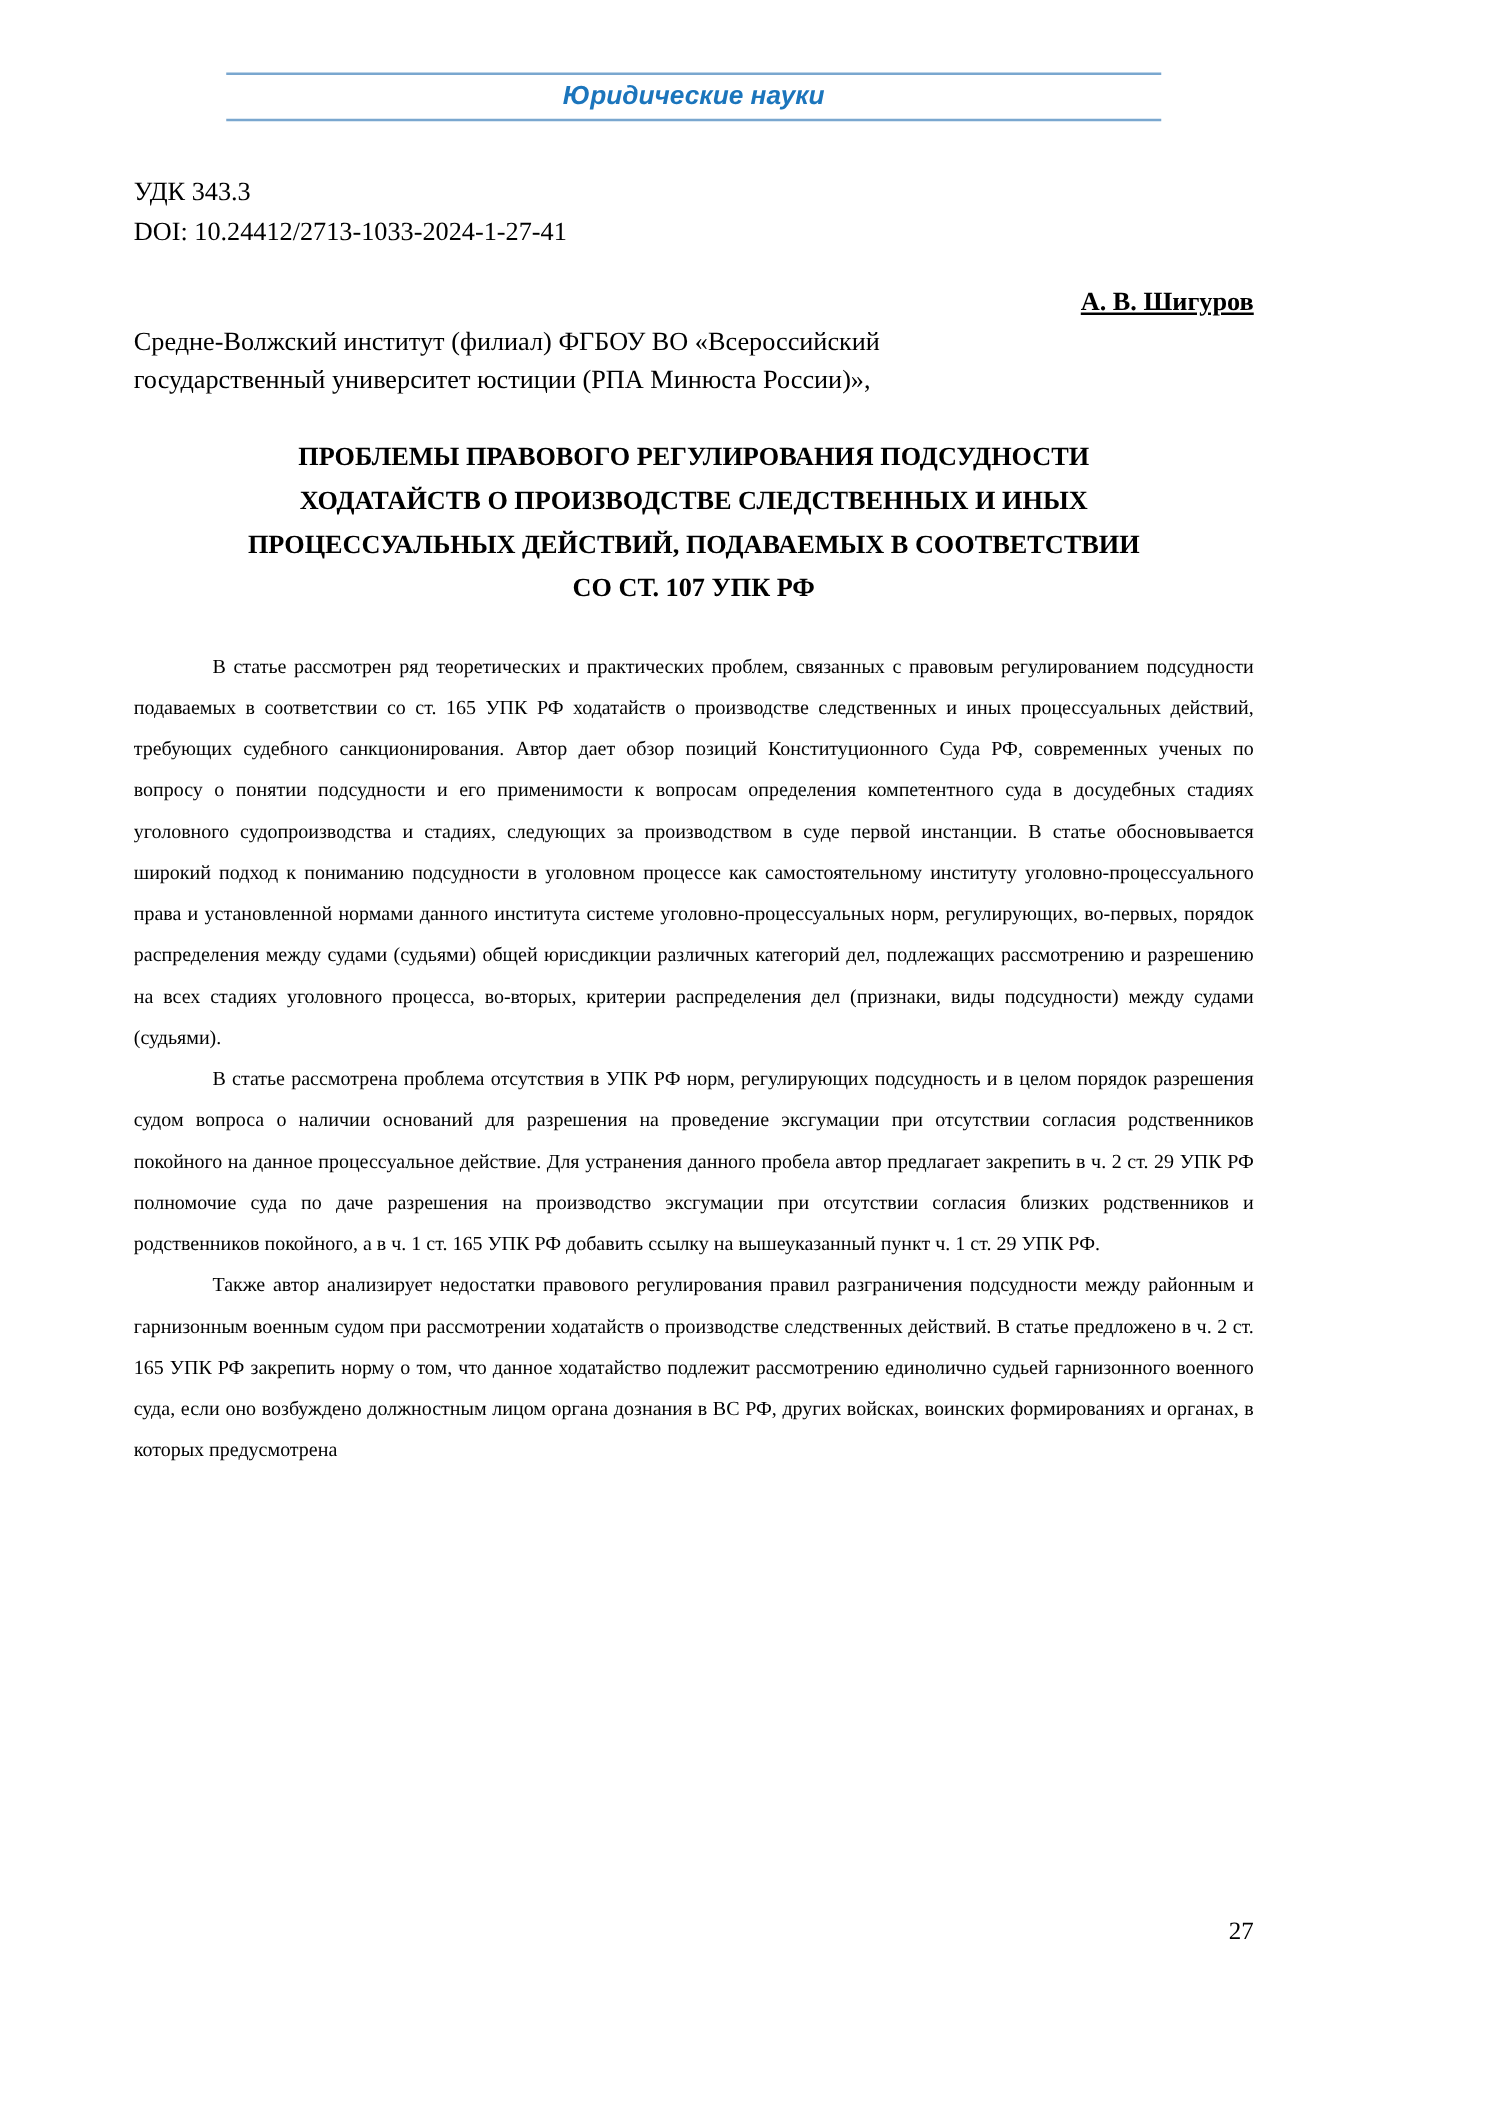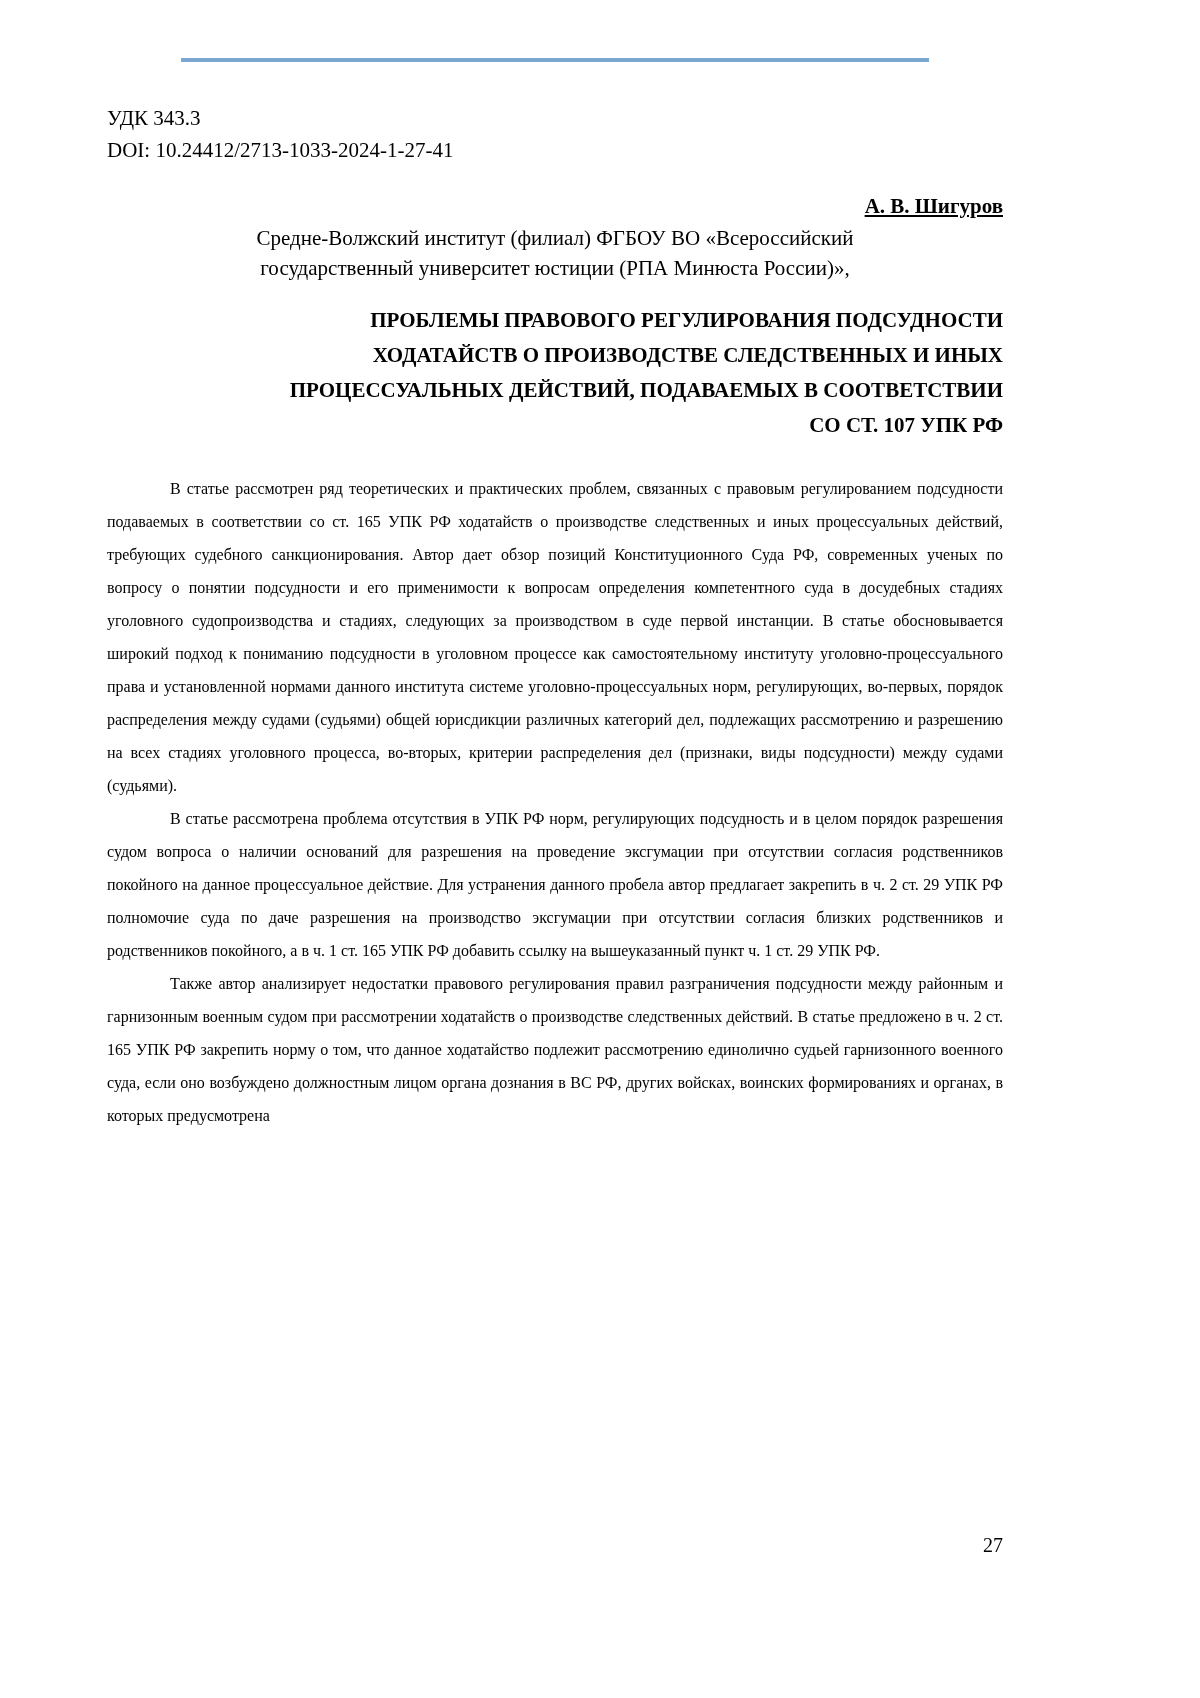--- a/index.html
+++ b/index.html
@@ -46,30 +46,30 @@
   
   .author-name {
     margin-top: 28px;
     font-size: 21px;
     font-weight: bold;
     text-align: right;
     text-decoration: underline;
   }
   .affiliation {
     margin-top: 4px;
-    text-align: center;
+    text-align: left;
   }
   .affiliation-line {
     font-size: 21px;
     line-height: 30px;
   }
   
   .article-title {
-    margin-top: 20px;
-    text-align: right;
+    margin-top: 30px;
+    text-align: center;
   }
   .article-title-line {
     font-size: 21px;
     font-weight: bold;
     line-height: 35px;
   }
   
   .abstract {
     margin-top: 29px;
   }
@@ -90,20 +90,21 @@
     font-size: 20px;
   }
 </style>
 </head>
 <body>
 
 <div class="page">
 
   <div class="journal-header">
     <div class="rule"></div>
+    <div class="section-title">Юридические науки</div>
     <div class="rule"></div>
   </div>
 
   <div class="meta-block">
     <div class="meta-line">УДК 343.3</div>
     <div class="meta-line">DOI: 10.24412/2713-1033-2024-1-27-41</div>
   </div>
 
   <div class="author-name">А. В. Шигуров</div>
 

